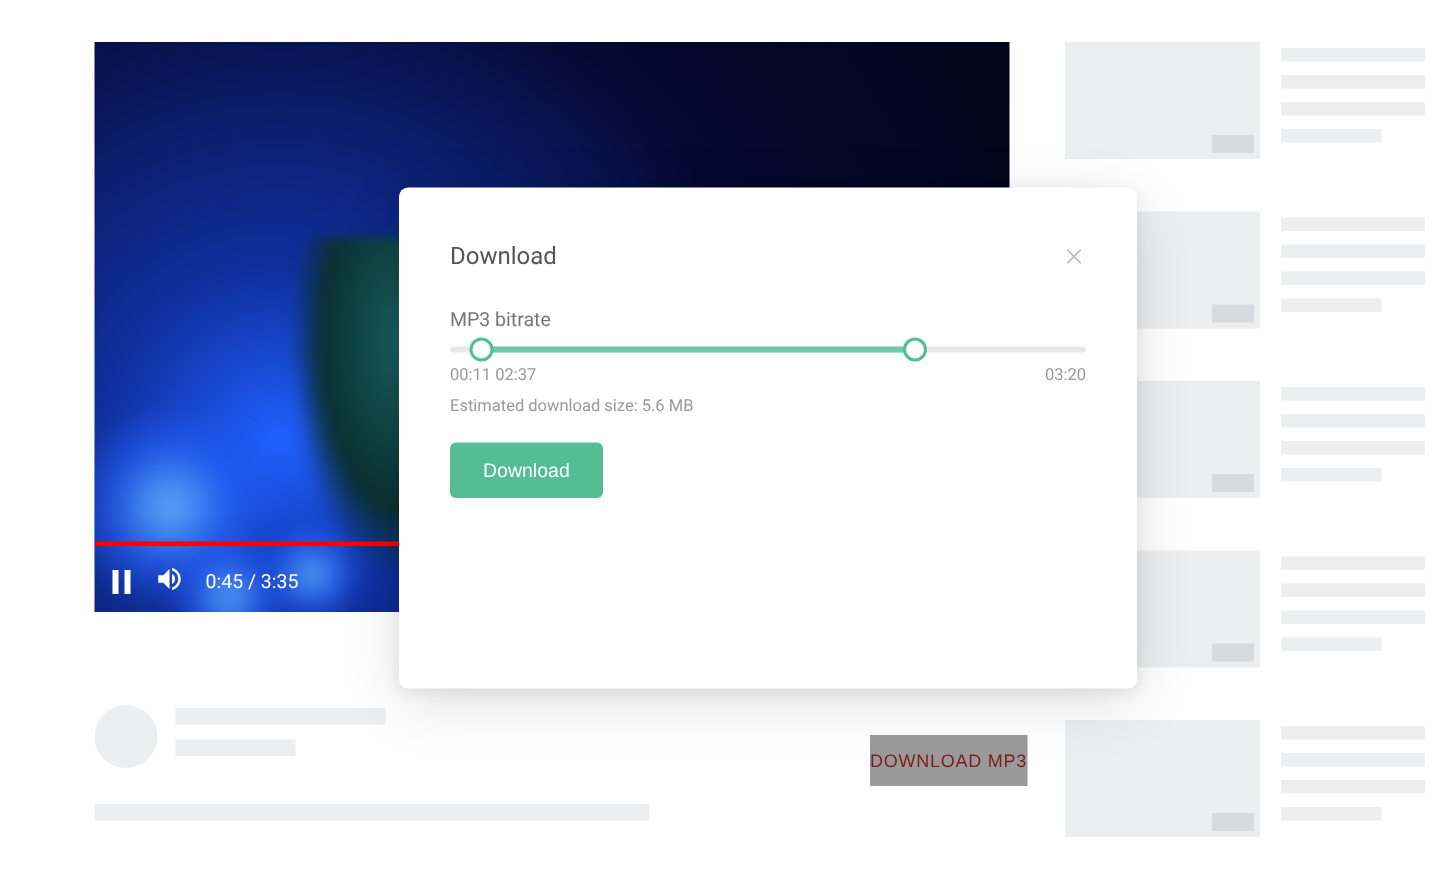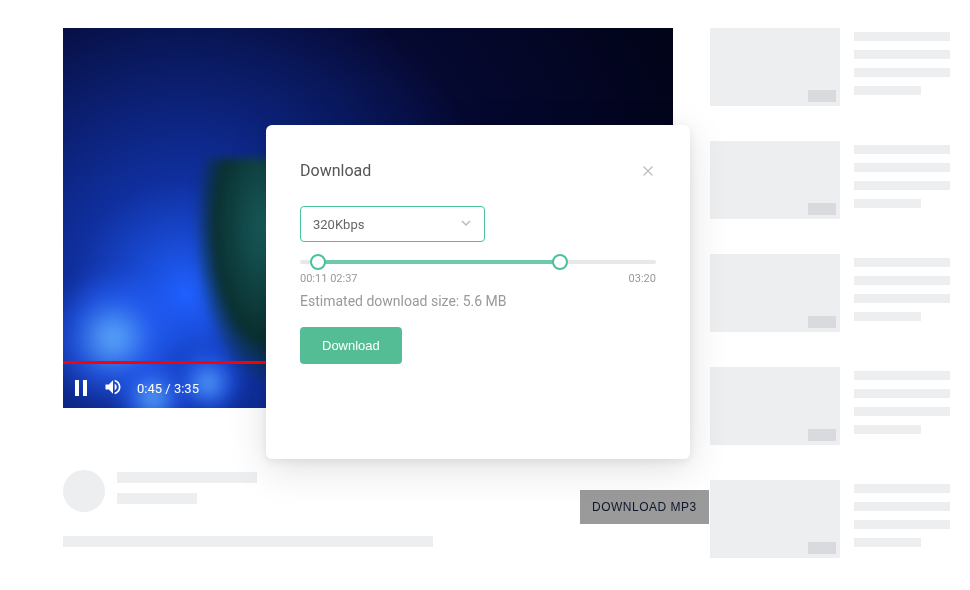--- a/index.html
+++ b/index.html
@@ -177,35 +177,35 @@
       width: 370px;
       background: #edeef0;
     }
 
     
     .download-mp3-btn {
       position: absolute;
       left: 580px;
       top: 490px;
       background: #9a9a9a;
-      color: #0f172a;
+      color: #7f1d1d;
       font-size: 12px;
       font-weight: 500;
       letter-spacing: 0.5px;
-      padding: 10px 12px;
+      padding: 10px 0;
       border: none;
       cursor: pointer;
     }
 
     
     .modal {
       position: absolute;
       left: 266px;
       top: 125px;
-      width: 424px;
+      width: 492px;
       height: 334px;
       background: #fff;
       border-radius: 6px;
       box-shadow: 0 10px 40px rgba(0,0,0,0.12), 0 2px 10px rgba(0,0,0,0.08);
       padding: 36px 34px 28px 34px;
     }
     .modal-header {
       display: flex;
       justify-content: space-between;
       align-items: center;
@@ -283,21 +283,21 @@
     .handle-left { left: 5%; }
     .handle-right { left: 73%; }
     .time-labels {
       display: flex;
       justify-content: space-between;
       font-size: 11px;
       color: #999;
       margin-bottom: 8px;
     }
     .estimated {
-      font-size: 14px;
+      font-size: 11px;
       color: #999;
       margin-bottom: 18px;
     }
     .download-btn {
       background: #55bd95;
       color: #fff;
       border: none;
       border-radius: 4px;
       padding: 11px 22px;
       font-size: 13px;
@@ -405,28 +405,21 @@
 <div class="modal">
   <div class="modal-header">
     <div class="modal-title">Download</div>
     <div class="close-btn">
       <svg viewBox="0 0 16 16" width="12" height="12">
           <path d="M2 2 L14 14 M14 2 L2 14" stroke="#bbb" stroke-width="1.5" fill="none"></path>
         </svg>
     </div>
   </div>
 
-  <div class="select-box">
-    <span>320Kbps</span>
-    <span class="chevron">
-      <svg viewBox="0 0 12 12">
-          <path d="M2 4 L6 8 L10 4"></path>
-        </svg>
-    </span>
-  </div>
+  <div class="field-label">MP3 bitrate</div>
 
   <div class="slider-track">
     <div class="slider-fill"></div>
     <div class="slider-handle handle-left"></div>
     <div class="slider-handle handle-right"></div>
   </div>
   <div class="time-labels">
     <span>
       <span>00:11</span> <span>02:37</span>
     </span>

